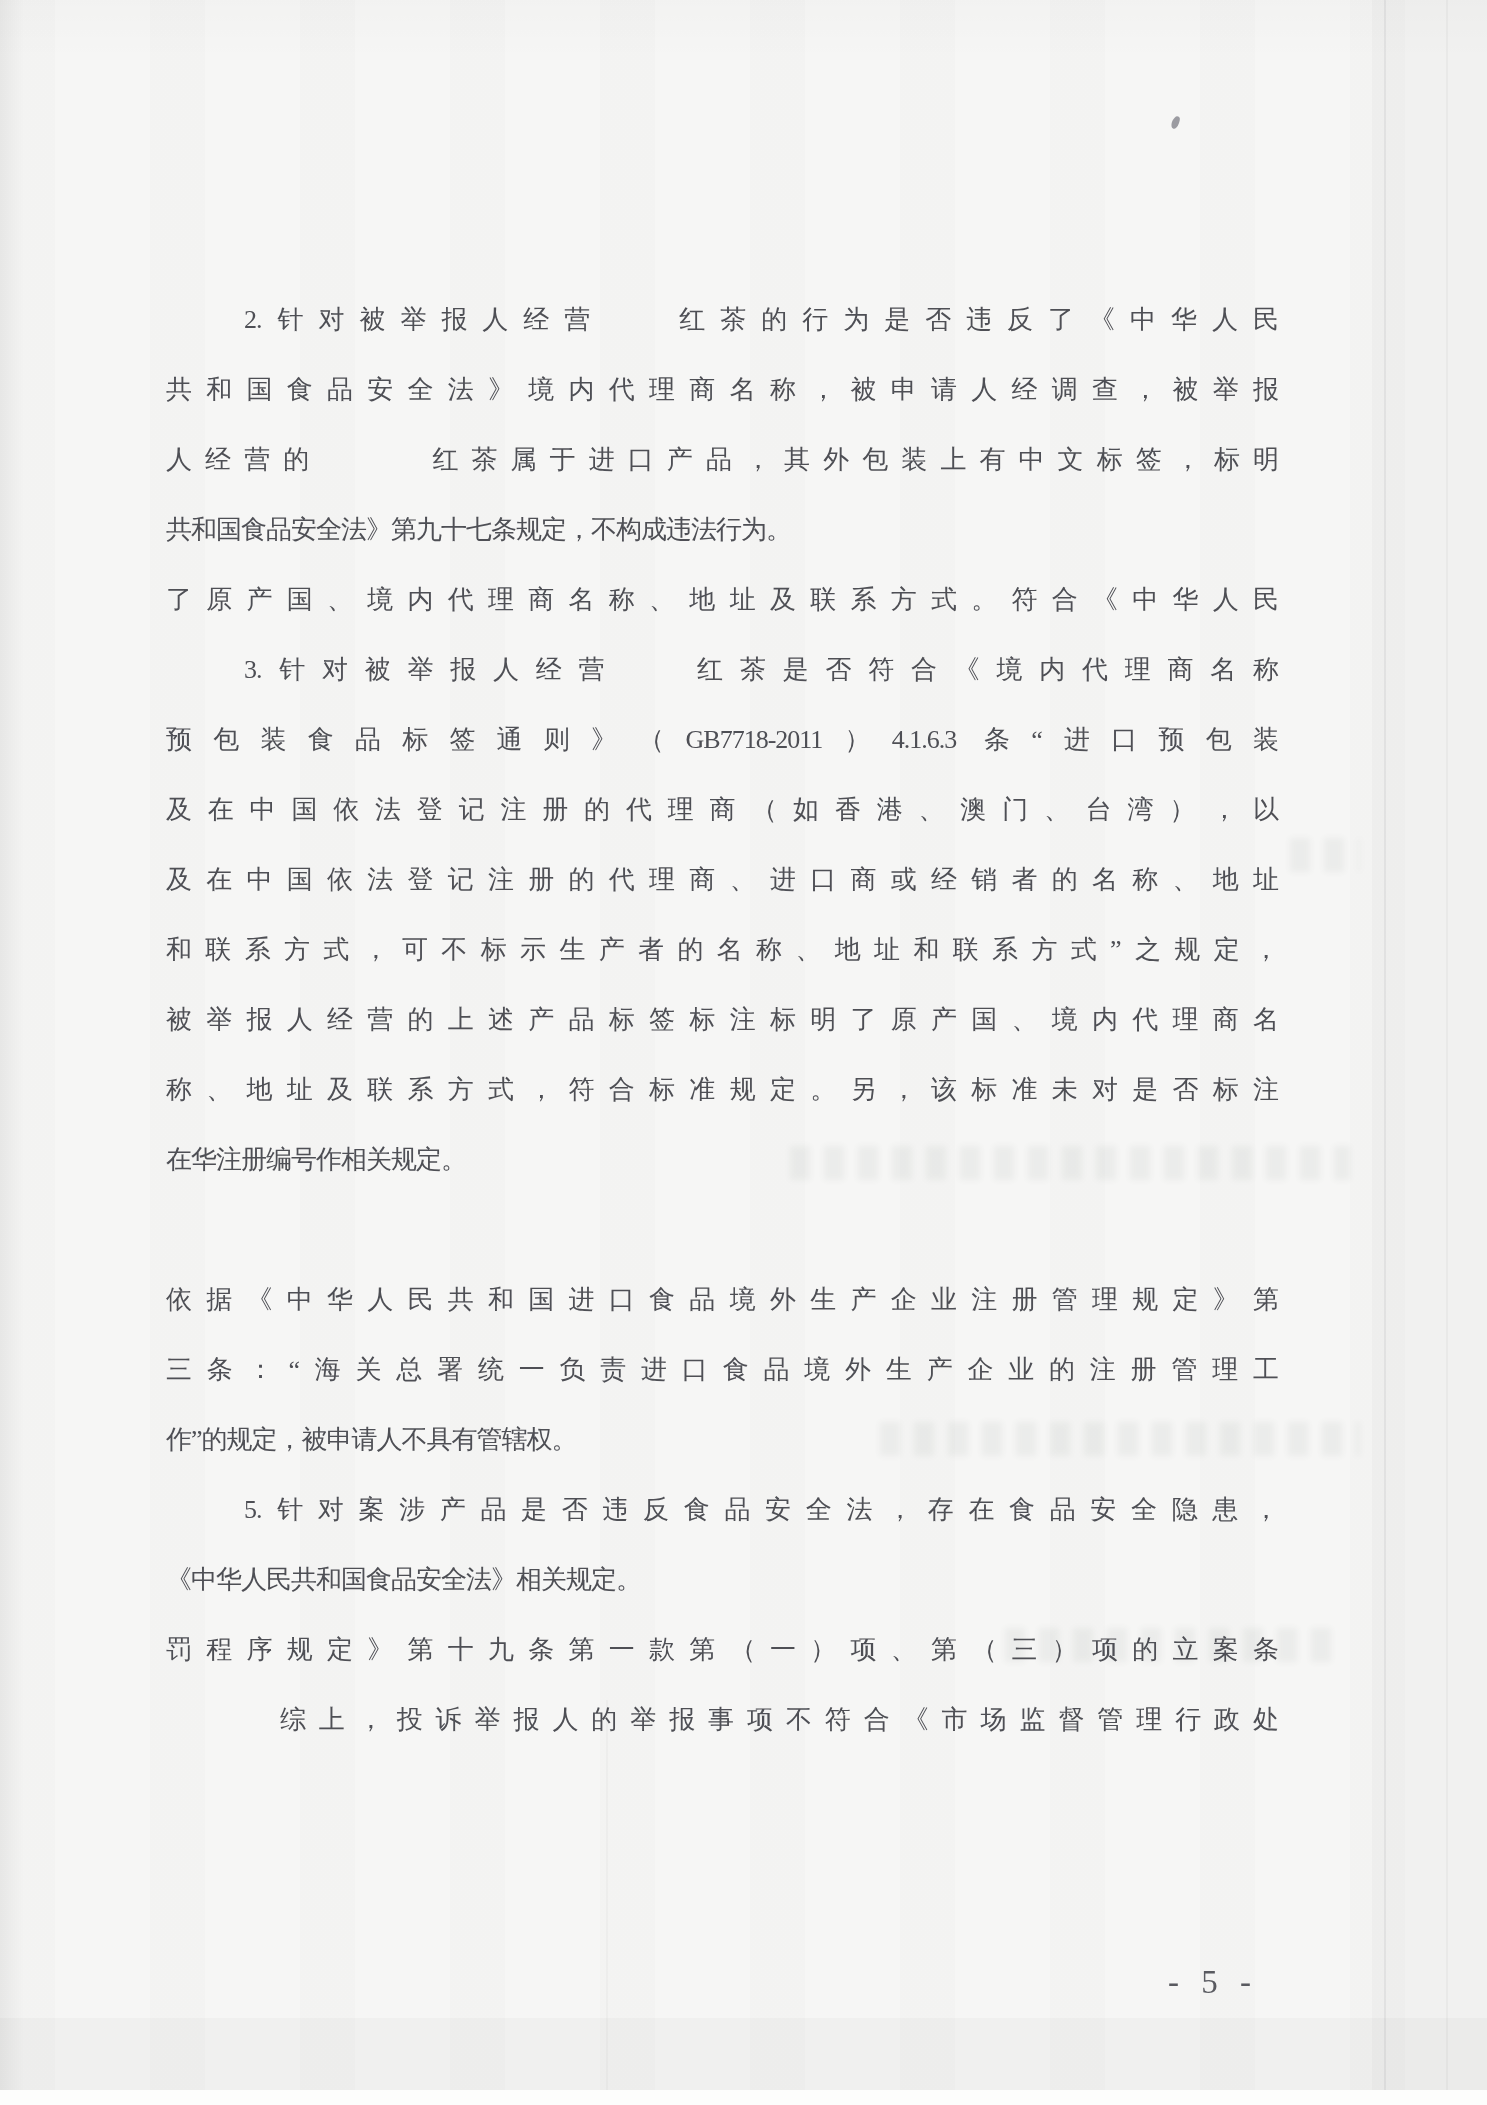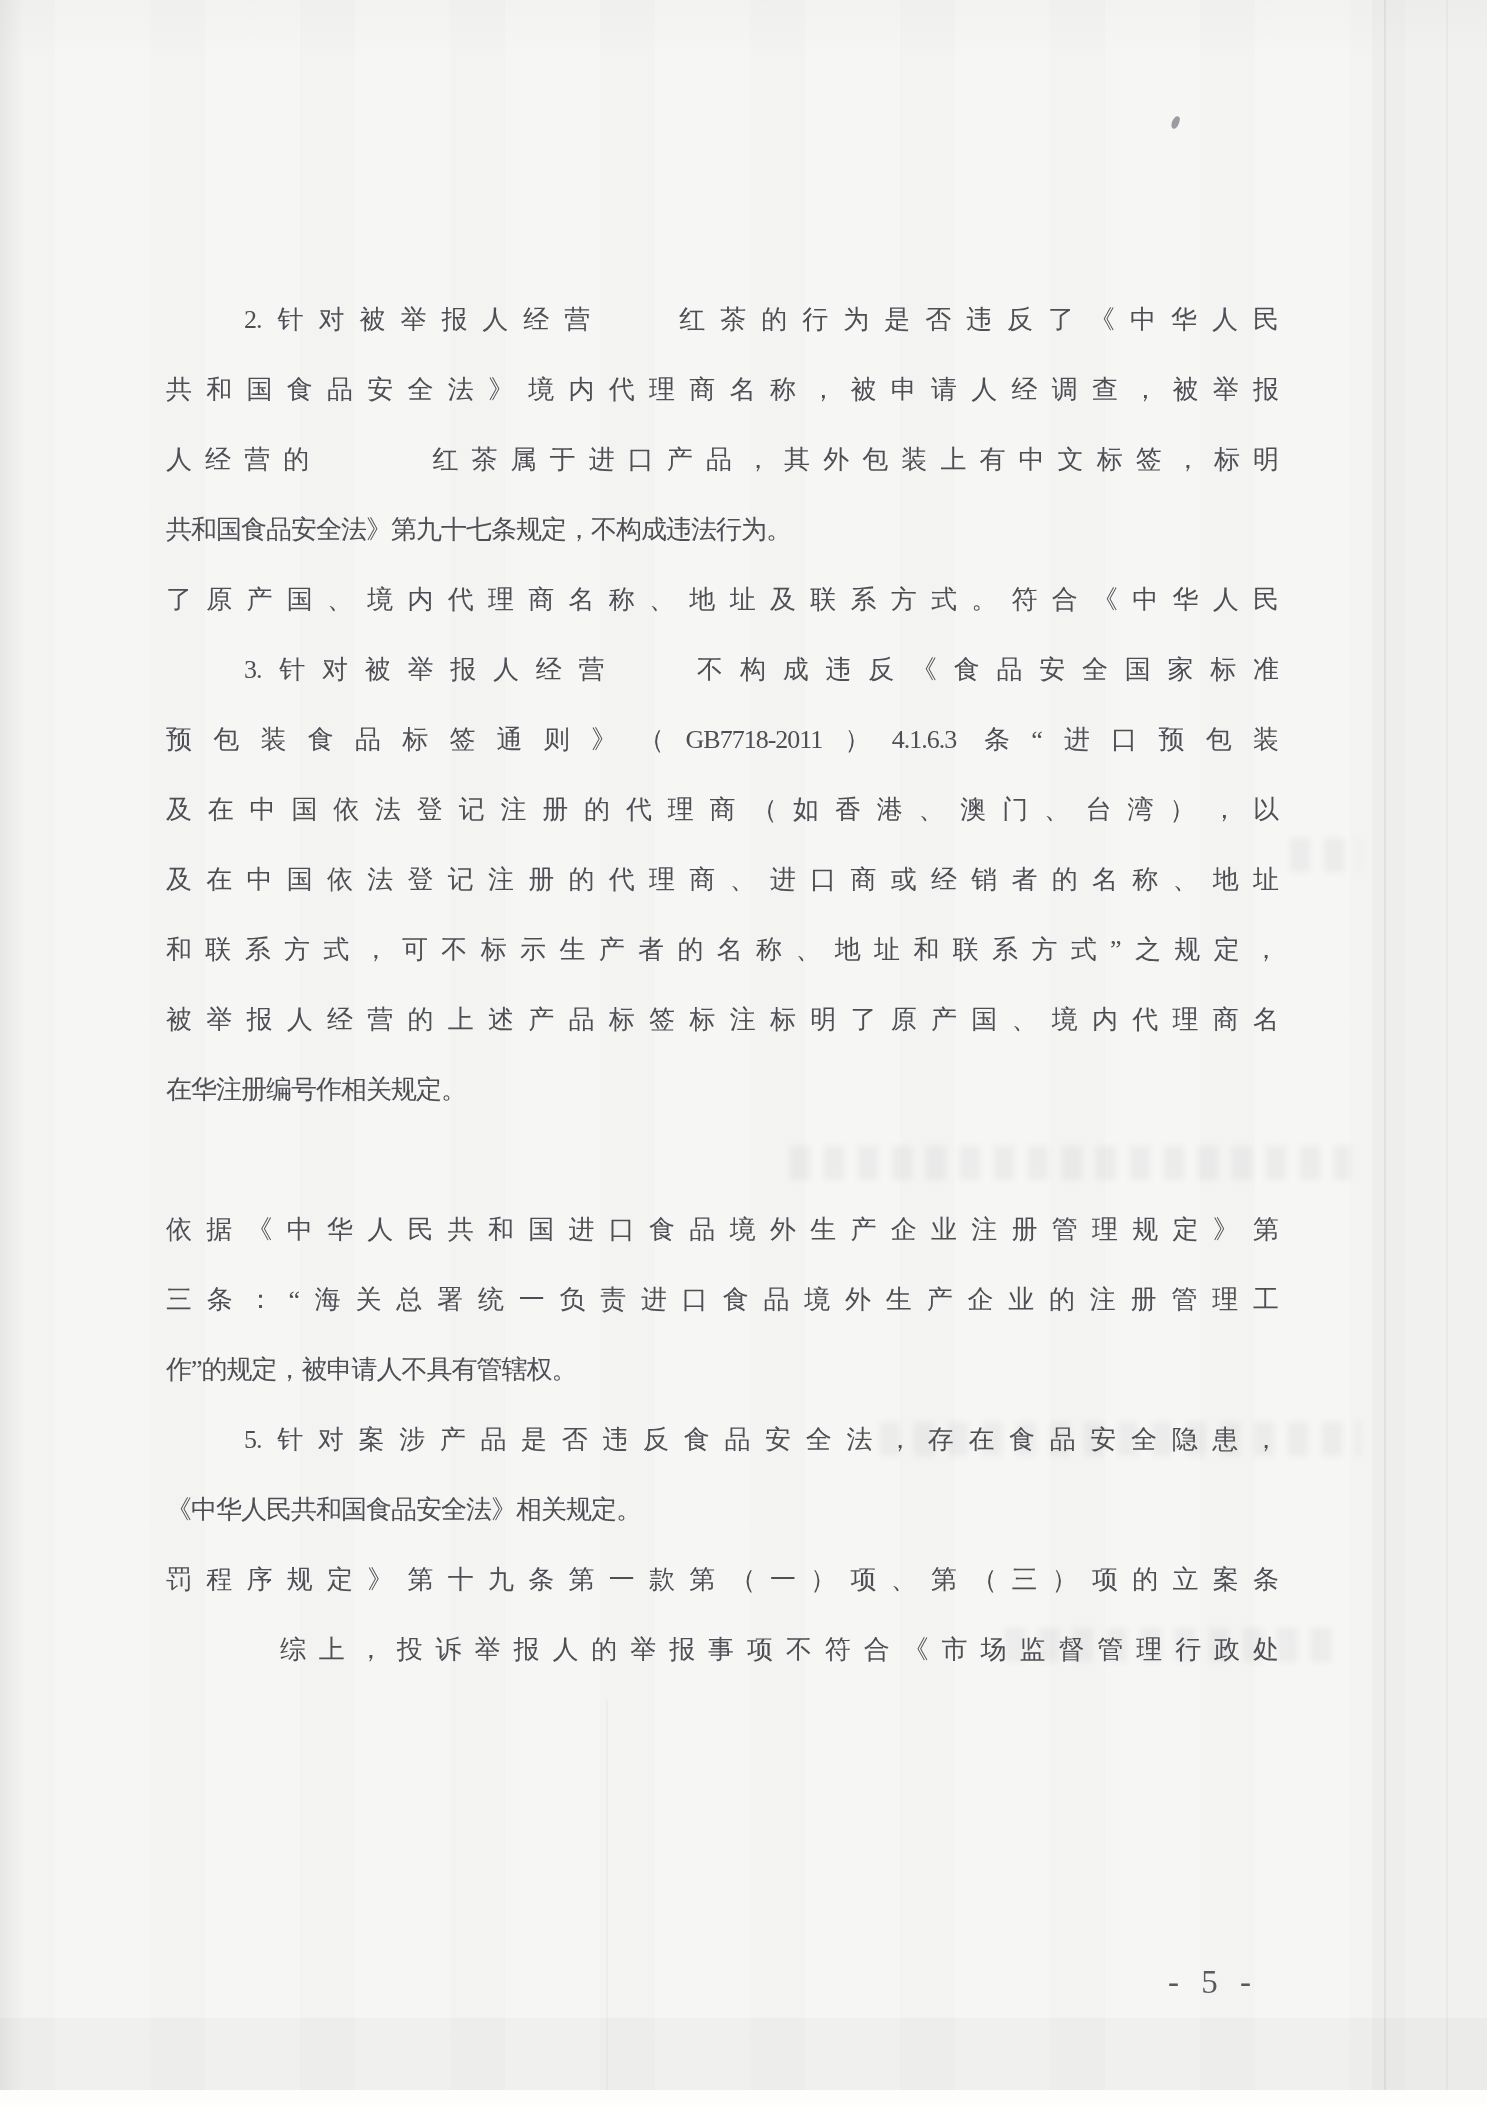--- a/index.html
+++ b/index.html
@@ -128,26 +128,27 @@
 <div class="smudge smudge-2"></div>
 <div class="smudge smudge-3"></div>
 <div class="smudge smudge-4"></div>
 
 <div class="text-block">
     <div class="line j"><span class="indent" style="width: 78px;"></span><span>2.针对被举报人经营</span><span class="gap" style="width: 58px;"></span><span>红茶的行为是否违反了《中华人民</span></div>
     <div class="line j"><span>共和国食品安全法》境内代理商名称，被申请人经调查，被举报</span></div>
     <div class="line j"><span>人经营的</span><span class="gap" style="width: 96px;"></span><span>红茶属于进口产品，其外包装上有中文标签，标明</span></div>
     <div class="line"><span>共和国食品安全法》第九十七条规定，不构成违法行为。</span></div>
     <div class="line j"><span>了原产国、境内代理商名称、地址及联系方式。符合《中华人民</span></div>
-    <div class="line j"><span class="indent" style="width: 78px;"></span><span>3.针对被举报人经营</span><span class="gap" style="width: 58px;"></span><span>不构成违反《食品安全国家标准</span></div>
+    <div class="line j"><span class="indent" style="width: 78px;"></span><span>3.针对被举报人经营</span><span class="gap" style="width: 58px;"></span><span>红茶是否符合《境内代理商名称</span></div>
     <div class="line j"><span>预包装食品标签通则》（GB7718-2011）4.1.6.3 条“进口预包装</span></div>
     <div class="line j"><span>及在中国依法登记注册的代理商（如香港、澳门、台湾），以</span></div>
     <div class="line j"><span>及在中国依法登记注册的代理商、进口商或经销者的名称、地址</span></div>
     <div class="line j"><span>和联系方式，可不标示生产者的名称、地址和联系方式”之规定，</span></div>
     <div class="line j"><span>被举报人经营的上述产品标签标注标明了原产国、境内代理商名</span></div>
+    <div class="line j"><span>称、地址及联系方式，符合标准规定。另，该标准未对是否标注</span></div>
     <div class="line"><span>在华注册编号作相关规定。</span></div>
     <div class="line j"><span class="indent" style="width: 78px;"></span></div>
     <div class="line j"><span>依据《中华人民共和国进口食品境外生产企业注册管理规定》第</span></div>
     <div class="line j"><span>三条：“海关总署统一负责进口食品境外生产企业的注册管理工</span></div>
     <div class="line"><span>作”的规定，被申请人不具有管辖权。</span></div>
     <div class="line j"><span class="indent" style="width: 78px;"></span><span>5.针对案涉产品是否违反食品安全法，存在食品安全隐患，</span></div>
     <div class="line"><span>《中华人民共和国食品安全法》相关规定。</span></div>
     <div class="line j"><span>罚程序规定》第十九条第一款第（一）项、第（三）项的立案条</span></div>
     <div class="line j"><span class="indent" style="width: 100px;"></span><span>综上，投诉举报人的举报事项不符合《市场监督管理行政处</span></div>
   </div>

